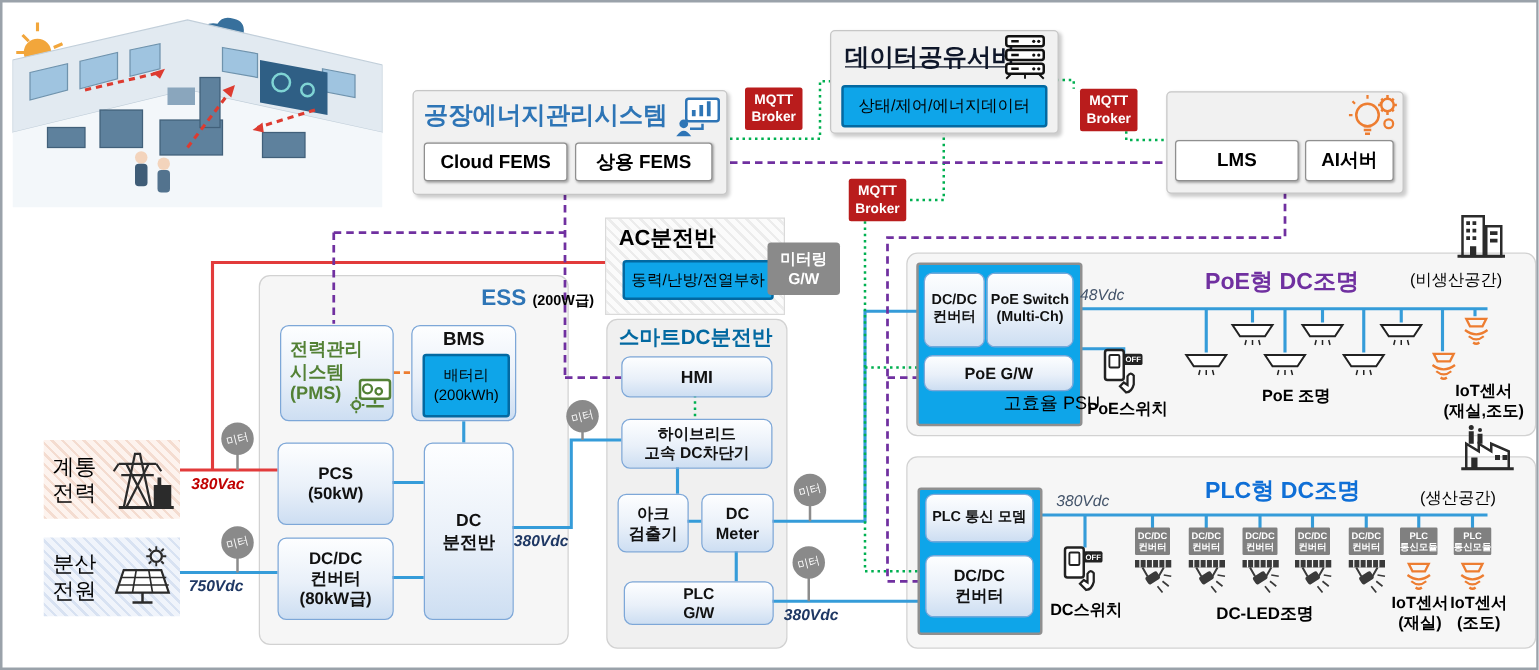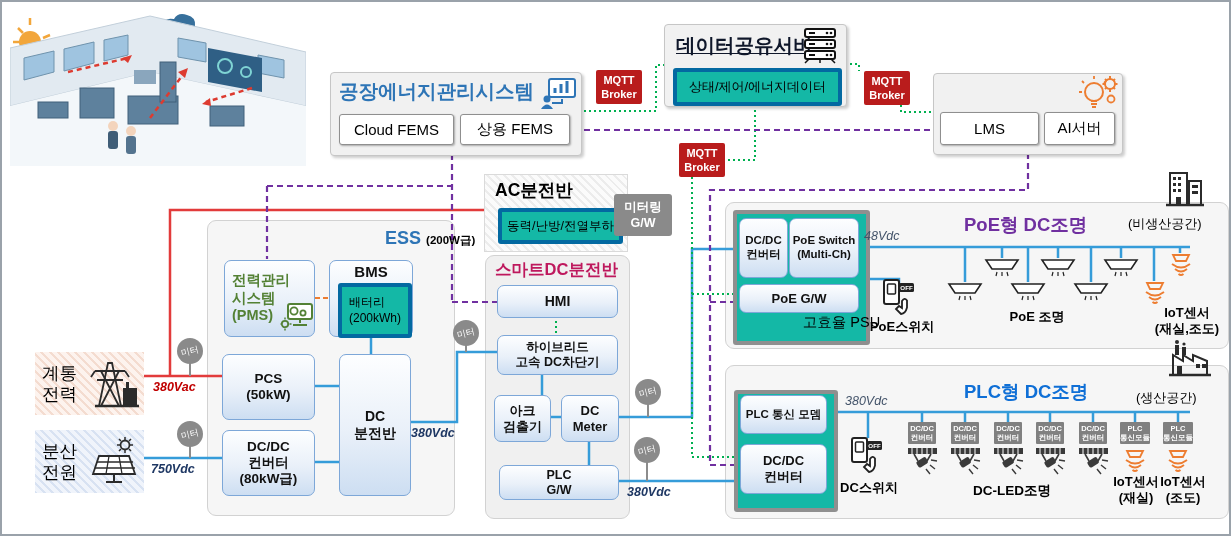--- a/index.html
+++ b/index.html
@@ -2,22 +2,22 @@
 <html><head>
 <meta charset="utf-8">
 <style>
   html,body{margin:0;padding:0;background:#fff;font-family:"Liberation Sans","DejaVu Sans",sans-serif;}
   #stage{position:relative;width:1227px;height:532px;border:2px solid #9aa2aa;background:#fff;overflow:hidden;}
   .ml{white-space:pre-line;}
   .zone{position:absolute;background:#f6f6f6;border:1px solid #d2d2d2;border-radius:9px;z-index:0;}
   #wires{position:absolute;left:0;top:0;z-index:1;pointer-events:none;}
   .panel{position:absolute;background:#f1f1f1;border:1px solid #c6c6c6;border-radius:4px;box-shadow:2px 2px 3px rgba(0,0,0,.2);z-index:2;}
   .comp{position:absolute;background:linear-gradient(180deg,#fdfeff 0%,#e9f0f9 55%,#cddef2 100%);border:1px solid #7da7d8;border-radius:7px;display:flex;align-items:center;justify-content:center;text-align:center;font-weight:bold;color:#111;z-index:3;line-height:1.2;}
-  .whitebox{position:absolute;background:#14b8a6;border:4px solid #0369a1;border-radius:3px;display:flex;align-items:center;justify-content:center;z-index:3;}
-  .btn{position:absolute;background:#fff;border:1px solid #8f8f8f;border-radius:3px;box-shadow:1px 1px 2px rgba(0,0,0,.3);font-weight:normal;display:flex;align-items:center;justify-content:center;z-index:3;font-size:15px;color:#000;}
+  .whitebox{position:absolute;background:#0ea5e9;border:2px solid #0369a1;border-radius:3px;display:flex;align-items:center;justify-content:center;text-align:center;z-index:3;}
+  .btn{position:absolute;background:#fff;border:1px solid #8f8f8f;border-radius:3px;box-shadow:1px 1px 2px rgba(0,0,0,.3);font-weight:bold;display:flex;align-items:center;justify-content:center;z-index:3;font-size:15px;color:#000;}
   .mqtt{position:absolute;background:#b91c1c;color:#fff;font-weight:bold;font-size:11px;line-height:1.3;display:flex;align-items:center;justify-content:center;text-align:center;border-radius:2px;z-index:4;}
   .gwbox{position:absolute;background:#8a8a8a;color:#fff;font-weight:bold;font-size:12.5px;line-height:1.3;display:flex;align-items:center;justify-content:center;text-align:center;border-radius:3px;z-index:4;}
   .meter{position:absolute;width:26px;height:26px;border-radius:50%;background:#8a8a8a;color:#fff;display:flex;align-items:center;justify-content:center;z-index:4;}
   .meter span{font-size:9px;transform:rotate(-14deg);}
   .hatch{position:absolute;z-index:2;background:repeating-linear-gradient(45deg,#ececec 0 2px,#fbfbfb 2px 6px);border:1px solid #dadada;}
   .hatch-red{position:absolute;z-index:2;background:repeating-linear-gradient(45deg,#f4dcd0 0 2px,#fdf3ee 2px 6px);}
   .hatch-blue{position:absolute;z-index:2;background:repeating-linear-gradient(45deg,#d8e2f2 0 2px,#f0f4fb 2px 6px);}
   .ttl{position:absolute;font-weight:bold;z-index:3;}
   .lbl{position:absolute;z-index:3;color:#000;}
   .vlab{position:absolute;z-index:3;font-weight:bold;font-style:italic;font-size:12.5px;}
@@ -274,21 +274,21 @@
   <div class="meter" style="left:451px;top:318px;">
       <span>미터</span>
     </div>
   <div class="meter" style="left:633px;top:377px;">
       <span>미터</span>
     </div>
   <div class="meter" style="left:632px;top:435px;">
       <span>미터</span>
     </div>
 
-  <div class="ttl" style="left:484px;top:257px;width:141px;text-align:center;font-size:16.5px;color:#be185d;">스마트DC분전반</div>
+  <div class="ttl" style="left:484px;top:257px;width:141px;text-align:center;font-size:16.5px;color:#0369a1;">스마트DC분전반</div>
   <div class="comp" style="left:495px;top:283px;width:119px;height:31px;font-size:14px;">HMI</div>
   <div class="comp ml" style="left:495px;top:333px;width:119px;height:38px;font-size:12.5px;">하이브리드
 고속 DC차단기</div>
   <div class="comp ml" style="left:492px;top:393px;width:55px;height:45px;font-size:13px;">아크
 검출기</div>
   <div class="comp ml" style="left:559px;top:393px;width:56px;height:45px;font-size:13px;">DC
 Meter</div>
   <div class="comp ml" style="left:497px;top:463px;width:118px;height:33px;font-size:12.5px;line-height:1.15;">PLC
 G/W</div>
   <div class="vlab" style="left:625px;top:483px;color:#1f3864;">380Vdc</div>

